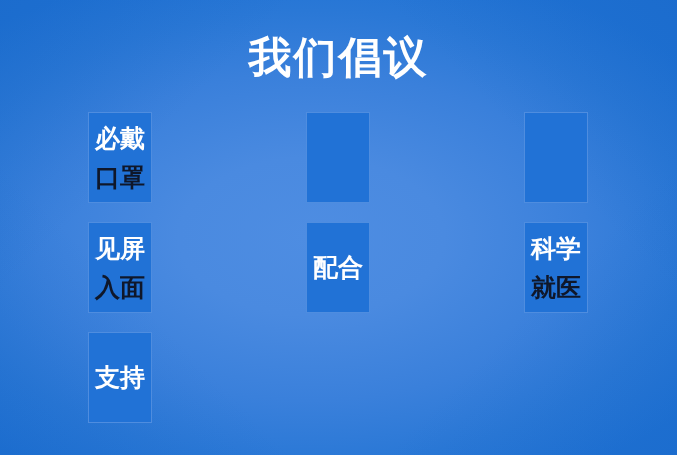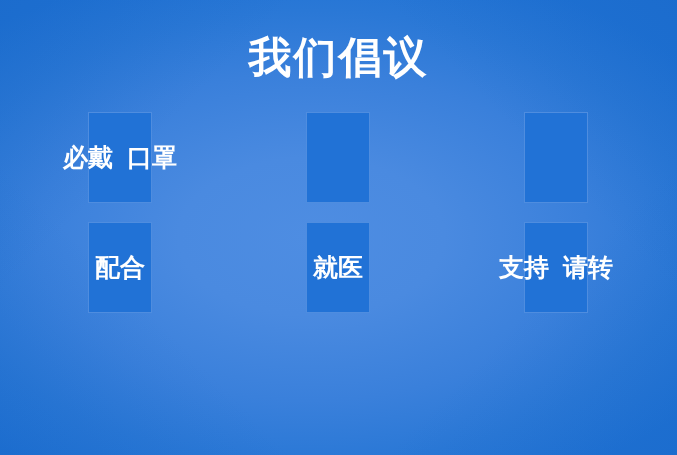--- a/index.html
+++ b/index.html
@@ -64,36 +64,36 @@
     z-index: 2;
   }
 
   .card {
     width: 64px;
     height: 91px;
     box-sizing: border-box;
     background: #2172d6;
     border: 1px solid #4f8ddf;
     display: flex;
-    flex-direction: row;
+    flex-direction: column;
     align-items: center;
     justify-content: center;
     gap: 14px;
     user-select: none;
   }
 
   .card-line {
     font-size: 25px;
     font-weight: 700;
     line-height: 1;
     letter-spacing: 0px;
     white-space: nowrap;
   }
   .line-top { color: #ffffff; }
-  .line-bottom { color: #ffffff; text-align: center; }
+  .line-bottom { color: #0f172a; text-align: center; }
 </style>
 </head>
 <body>
 
 <div id="stage">
 
   <div class="title">我们倡议</div>
 
   <div class="grid">
 
@@ -102,29 +102,33 @@
       <span class="card-line line-bottom">口罩</span>
     </div>
 
 
     <div class="card">
     </div>
 
     <div class="card">
     </div>
 
+    <div class="card">
+      <span class="card-line line-top">见屏</span>
+      <span class="card-line line-bottom">入面</span>
+    </div>
 
 
     <div class="card">
       <span class="card-line line-top">配合</span>
     </div>
 
     <div class="card">
+      <span class="card-line line-top">科学</span>
       <span class="card-line line-bottom">就医</span>
     </div>
 
     <div class="card">
       <span class="card-line line-top">支持</span>
-      <span class="card-line line-bottom">请转</span>
     </div>
 
   </div>
 </div>
 
 </body></html>

